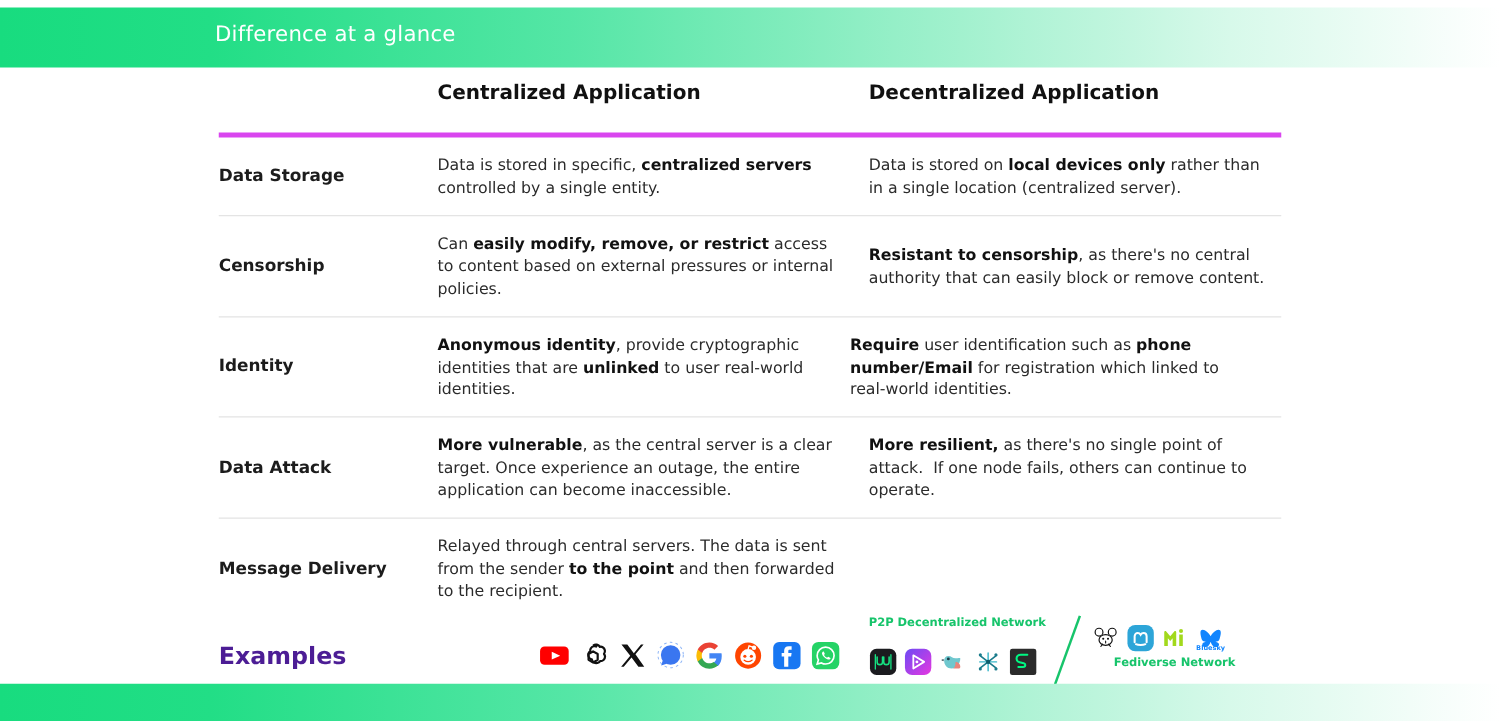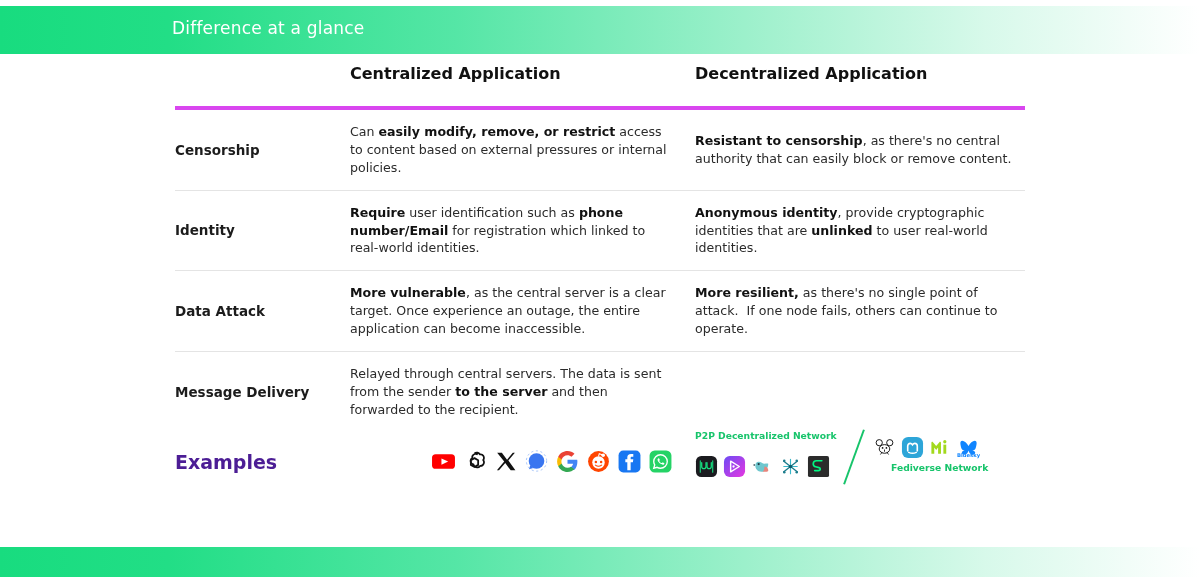--- a/index.html
+++ b/index.html
@@ -100,37 +100,42 @@
 <div class="table">
 
   <div class="thead">
     <div class="th col-label"></div>
     <div class="th col-a">Centralized Application</div>
     <div class="th col-b">Decentralized Application</div>
   </div>
 
   <div id="rows-host">
       <div class="row">
+        <div class="cell-label">Data Storage</div>
+        <div class="cell">Data is stored in specific, <b>centralized servers</b> controlled by a single entity.</div>
+        <div class="cell b">Data is stored on <b>local devices only</b> rather than in a single location (centralized server).</div>
+      </div>
+      <div class="row">
         <div class="cell-label">Censorship</div>
         <div class="cell">Can <b>easily modify, remove, or restrict</b> access to content based on external pressures or internal policies.</div>
         <div class="cell b"><b>Resistant to censorship</b>, as there's no central authority that can easily block or remove content.</div>
       </div>
       <div class="row">
         <div class="cell-label">Identity</div>
+        <div class="cell b"><b>Anonymous identity</b>, provide cryptographic identities that are <b>unlinked</b> to user real-world identities.</div>
         <div class="cell"><b>Require</b> user identification such as <b>phone number/Email</b> for registration which linked to real-world identities.</div>
-        <div class="cell b"><b>Anonymous identity</b>, provide cryptographic identities that are <b>unlinked</b> to user real-world identities.</div>
       </div>
       <div class="row">
         <div class="cell-label">Data Attack</div>
         <div class="cell"><b>More vulnerable</b>, as the central server is a clear target. Once experience an outage, the entire application can become inaccessible.</div>
         <div class="cell b"><b>More resilient,</b> as there's no single point of attack.&nbsp; If one node fails, others can continue to operate.</div>
       </div>
       <div class="row">
         <div class="cell-label">Message Delivery</div>
-        <div class="cell">Relayed through central servers. The data is sent from the sender <b>to the server</b> and then forwarded to the recipient.</div>
+        <div class="cell">Relayed through central servers. The data is sent from the sender <b>to the point</b> and then forwarded to the recipient.</div>
       </div>
     </div>
 
   <div class="row row-examples">
     <div class="cell-label label-examples">Examples</div>
 
     <div class="ex-centralized" id="central-logos">
         <span title="YouTube" style="display: inline-flex;">
           <svg class="logo" viewBox="0 0 48 48" xmlns="http://www.w3.org/2000/svg">
             <rect x="2" y="10" width="44" height="28" rx="7" fill="#FF0000"></rect>

